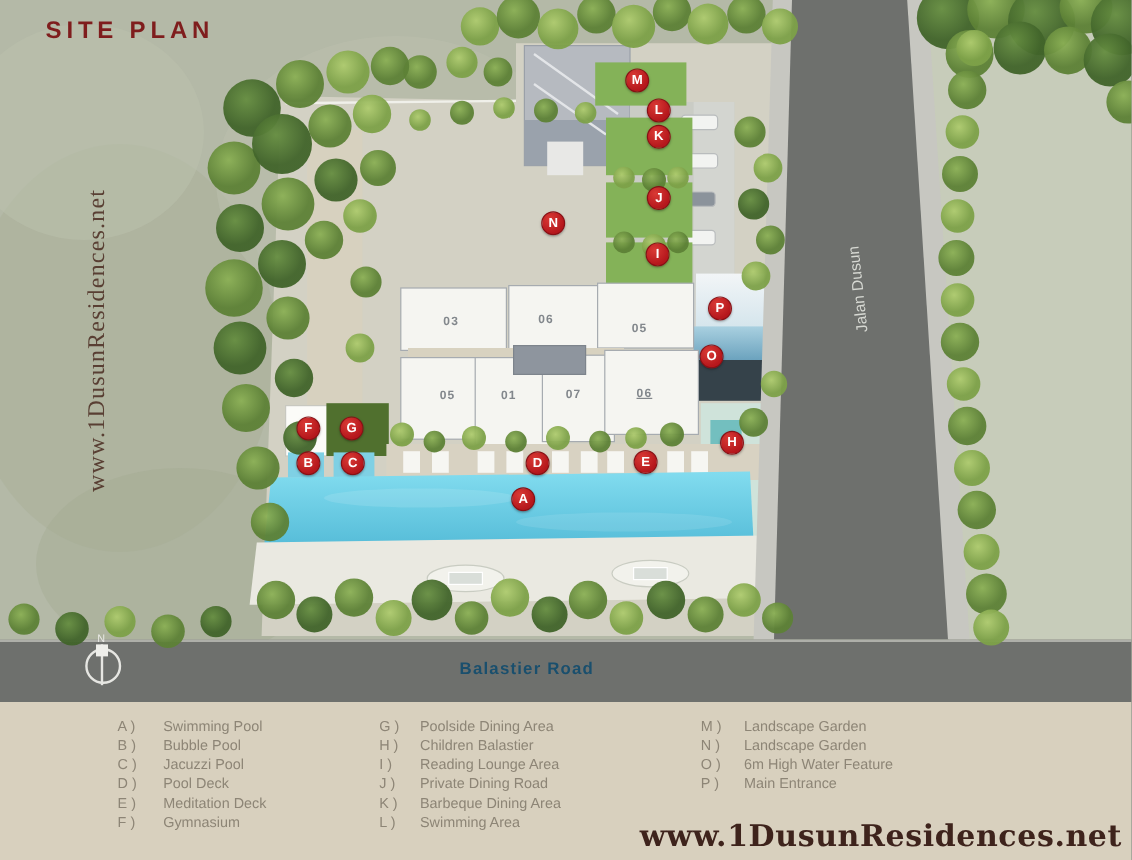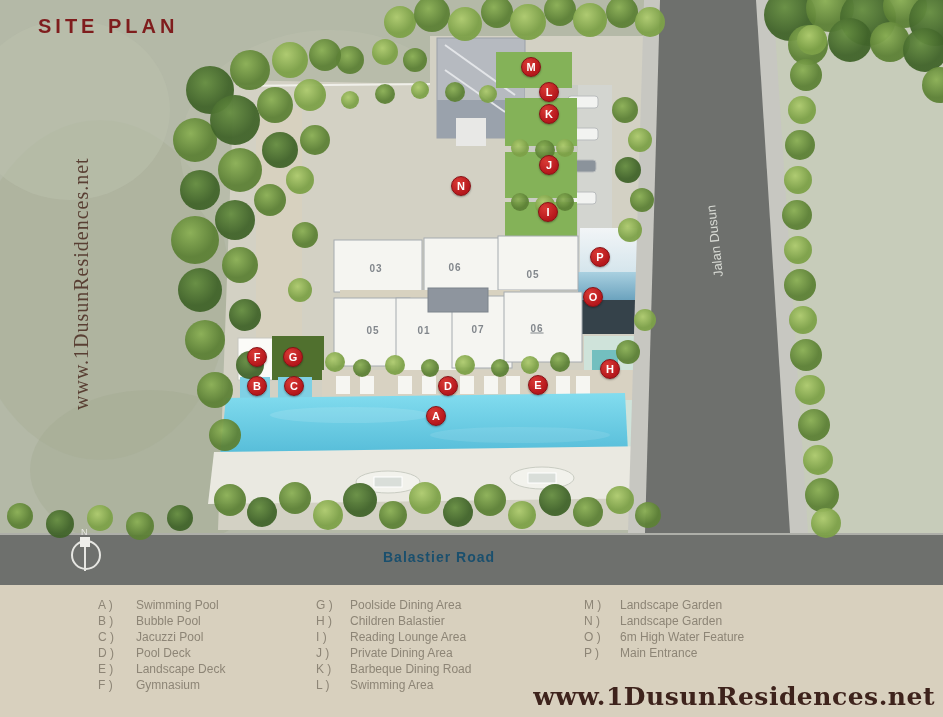--- a/index.html
+++ b/index.html
@@ -336,21 +336,21 @@
         <div class="lrow">
           <span class="lkey">C )</span>
           <span>Jacuzzi Pool</span>
         </div>
         <div class="lrow">
           <span class="lkey">D )</span>
           <span>Pool Deck</span>
         </div>
         <div class="lrow">
           <span class="lkey">E )</span>
-          <span>Landscape Deck</span>
+          <span>Meditation Deck</span>
         </div>
         <div class="lrow">
           <span class="lkey">F )</span>
           <span>Gymnasium</span>
         </div>
       </div>
       <div class="lcol c2">
         <div class="lrow">
           <span class="lkey">G )</span>
           <span>Poolside Dining Area</span>
@@ -358,25 +358,25 @@
         <div class="lrow">
           <span class="lkey">H )</span>
           <span>Children Balastier</span>
         </div>
         <div class="lrow">
           <span class="lkey">I )</span>
           <span>Reading Lounge Area</span>
         </div>
         <div class="lrow">
           <span class="lkey">J )</span>
-          <span>Private  Dining Area</span>
+          <span>Private  Dining Road</span>
         </div>
         <div class="lrow">
           <span class="lkey">K )</span>
-          <span>Barbeque Dining Road</span>
+          <span>Barbeque Dining Area</span>
         </div>
         <div class="lrow">
           <span class="lkey">L )</span>
           <span>Swimming Area</span>
         </div>
       </div>
       <div class="lcol c3">
         <div class="lrow">
           <span class="lkey">M )</span>
           <span>Landscape Garden</span>

